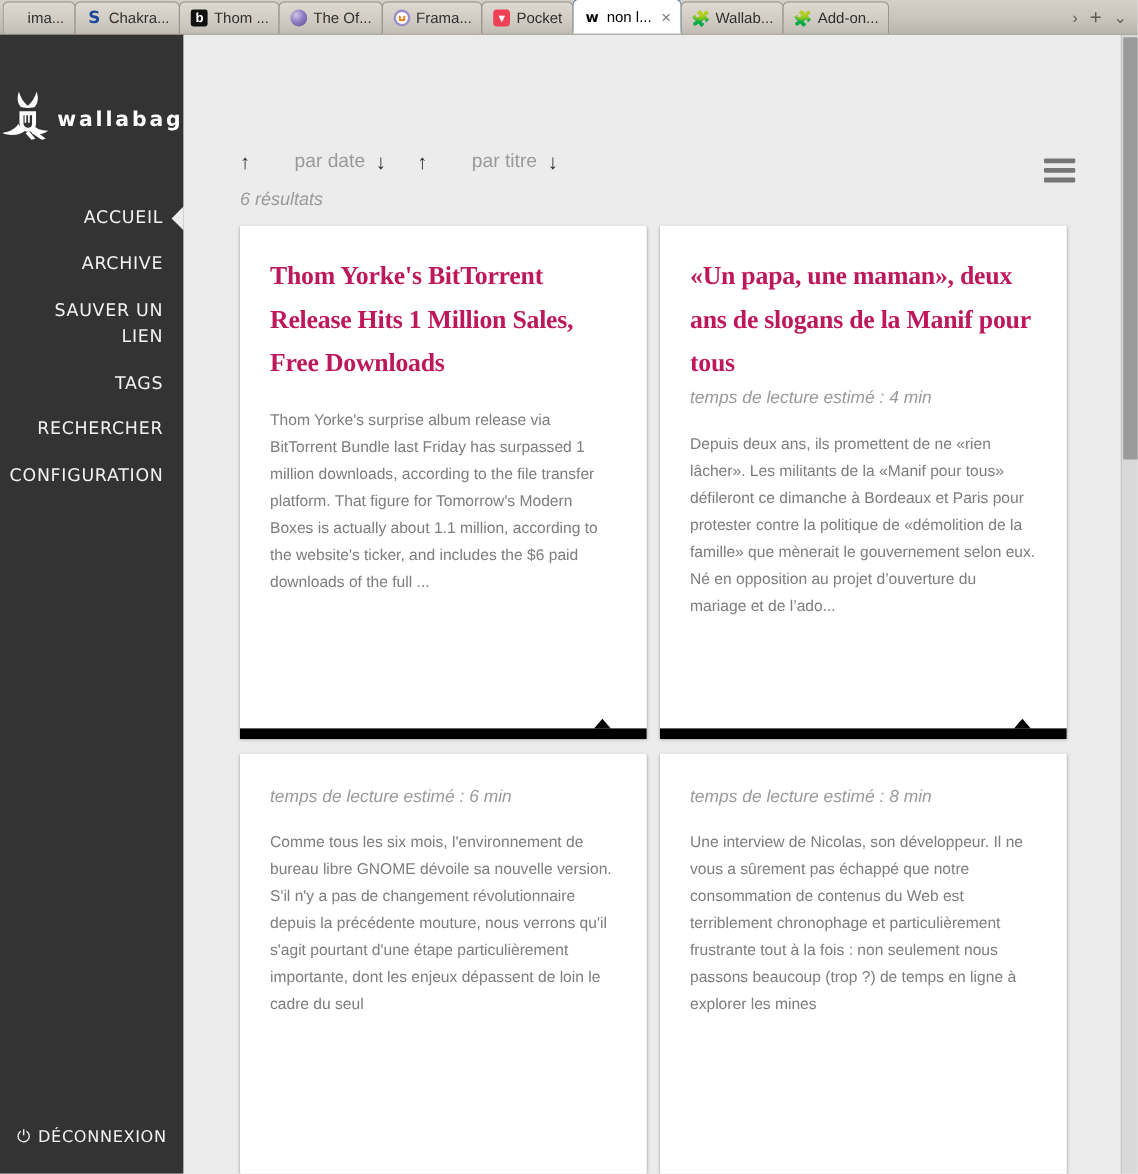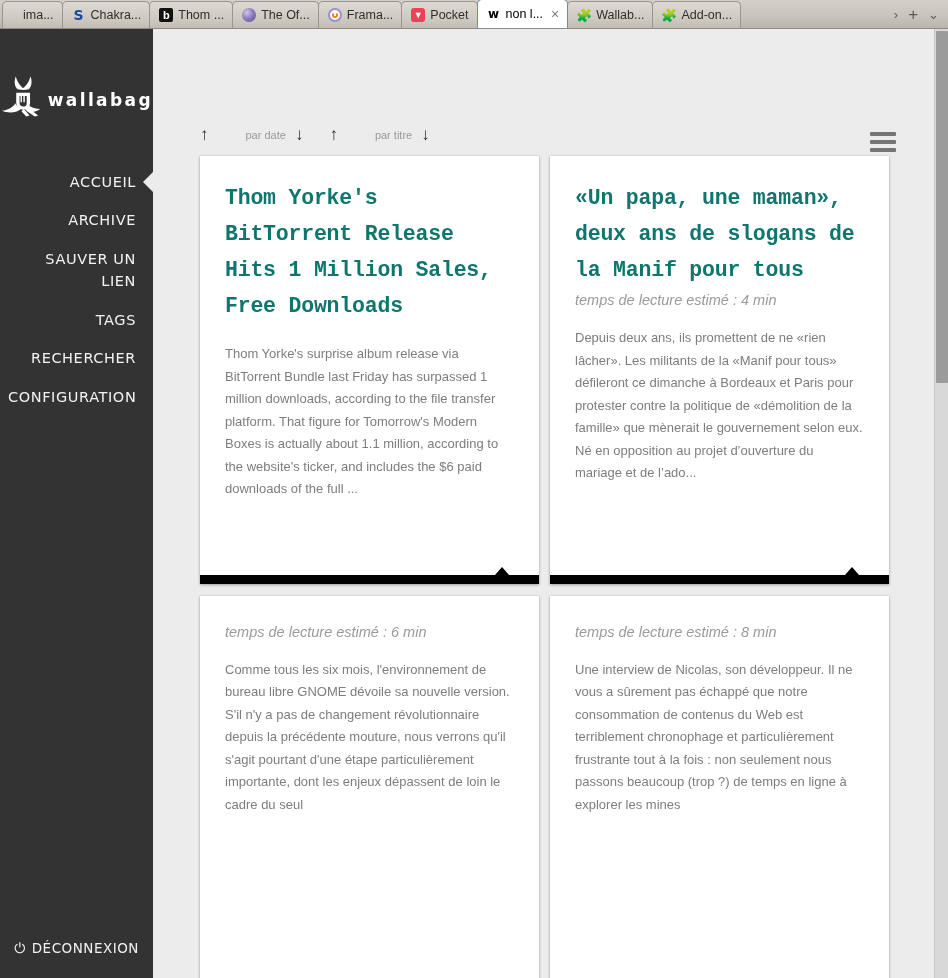--- a/index.html
+++ b/index.html
@@ -141,21 +141,21 @@
     background: #ececec;
     overflow: hidden;
   }
   .toolbar {
     position: relative;
     padding: 97px 0 0 47px;
     display: flex; align-items: center;
   }
   .sorter { display: flex; align-items: center; gap: 9px; margin-right: 26px; }
   .sorter .arrow { font-size: 17px; color: #2b2b2b; line-height: 1; }
-  .sorter .lbl { font-size: 11px; color: #9a9a9a; padding-left: 28px; }
+  .sorter .lbl { font-size: 16px; color: #9a9a9a; padding-left: 28px; }
   .hamburger {
     position: absolute; right: 38px; top: 103px;
     width: 26px; height: 20px;
     display: flex; flex-direction: column; justify-content: space-between;
   }
   .hamburger span { display: block; height: 4px; background: #757575; border-radius: 1px; }
   .results {
     padding: 14px 0 0 47px;
     font-size: 15px; font-style: italic; color: #9a9a9a;
   }
@@ -169,25 +169,25 @@
   .card {
     width: 339px;
     background: #fff;
     box-shadow: 0 1px 3px rgba(0,0,0,0.30), 0 0 1px rgba(0,0,0,0.18);
     position: relative;
     padding: 24px 26px 0 25px;
     height: 428px;
     overflow: hidden;
   }
   .card-title {
-    font-family: Liberation Mono, monospace;
+    font-family: Liberation Serif, serif;
     font-weight: bold;
     font-size: 21.5px;
     line-height: 1.68;
-    color: #0f766e;
+    color: #be185d;
     letter-spacing: -0.2px;
   }
   .card-reading {
     margin-top: 4px;
     font-size: 14.5px; font-style: italic; color: #9a9a9a;
   }
   .card-excerpt {
     margin-top: 19px;
     font-size: 13px;
     line-height: 1.73;
@@ -314,20 +314,21 @@
       <span class="lbl">par titre</span>
       <span class="arrow">↓</span>
     </div>
     <div class="hamburger">
       <span></span>
         <span></span>
         <span></span>
     </div>
   </div>
 
+  <div class="results">6 résultats</div>
 
   <div class="cards" id="cards-host">
       <div class="card">
         <div class="card-title">Thom Yorke's BitTorrent Release Hits 1 Million Sales, Free Downloads</div>
         <div class="card-excerpt">Thom Yorke's surprise album release via BitTorrent Bundle last Friday has surpassed 1 million downloads, according to the file transfer platform.  That figure for Tomorrow's Modern Boxes is actually about 1.1 million, according to the website's ticker, and includes the $6 paid downloads of the full ...</div>
         <div class="card-footer"></div>
       </div>
       <div class="card">
         <div class="card-title">«Un papa, une maman», deux ans de slogans de la Manif pour tous</div>
         <div class="card-reading">temps de lecture estimé : 4 min</div>

